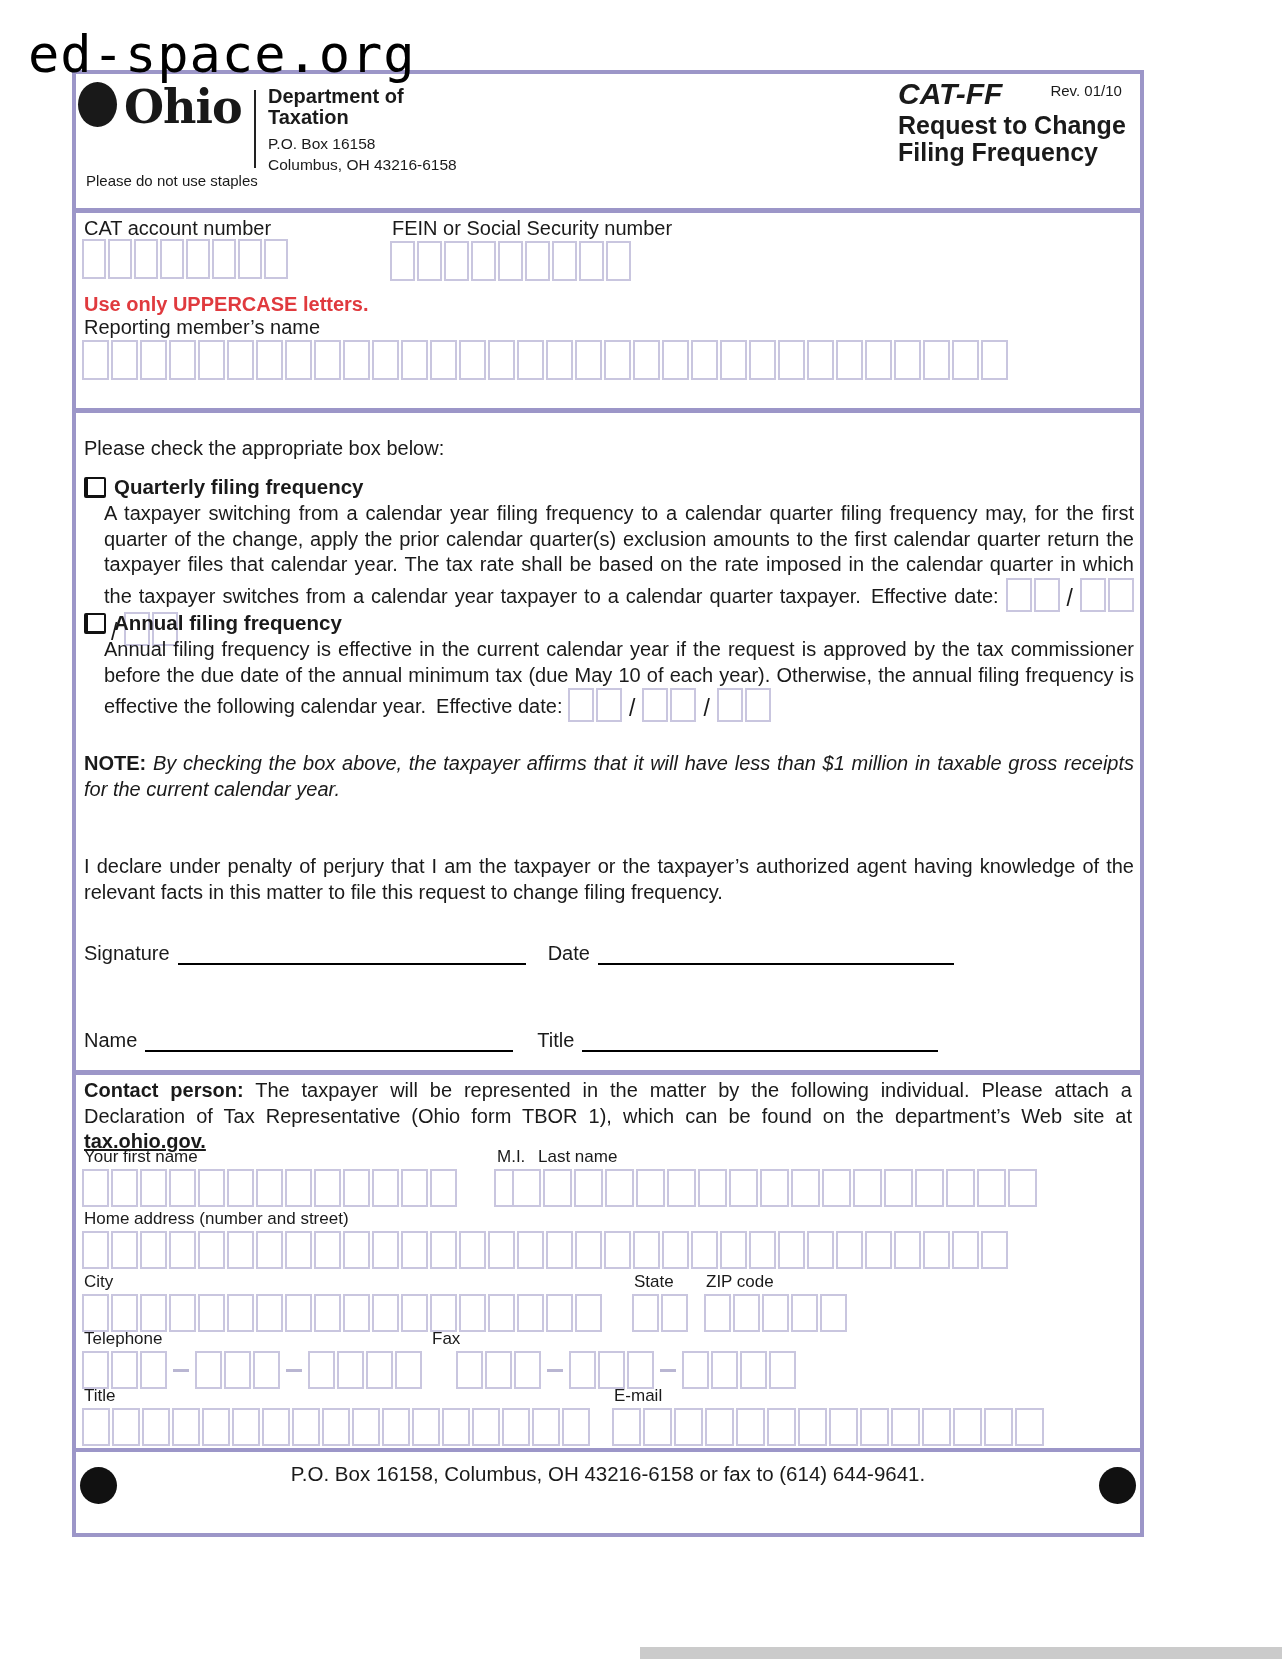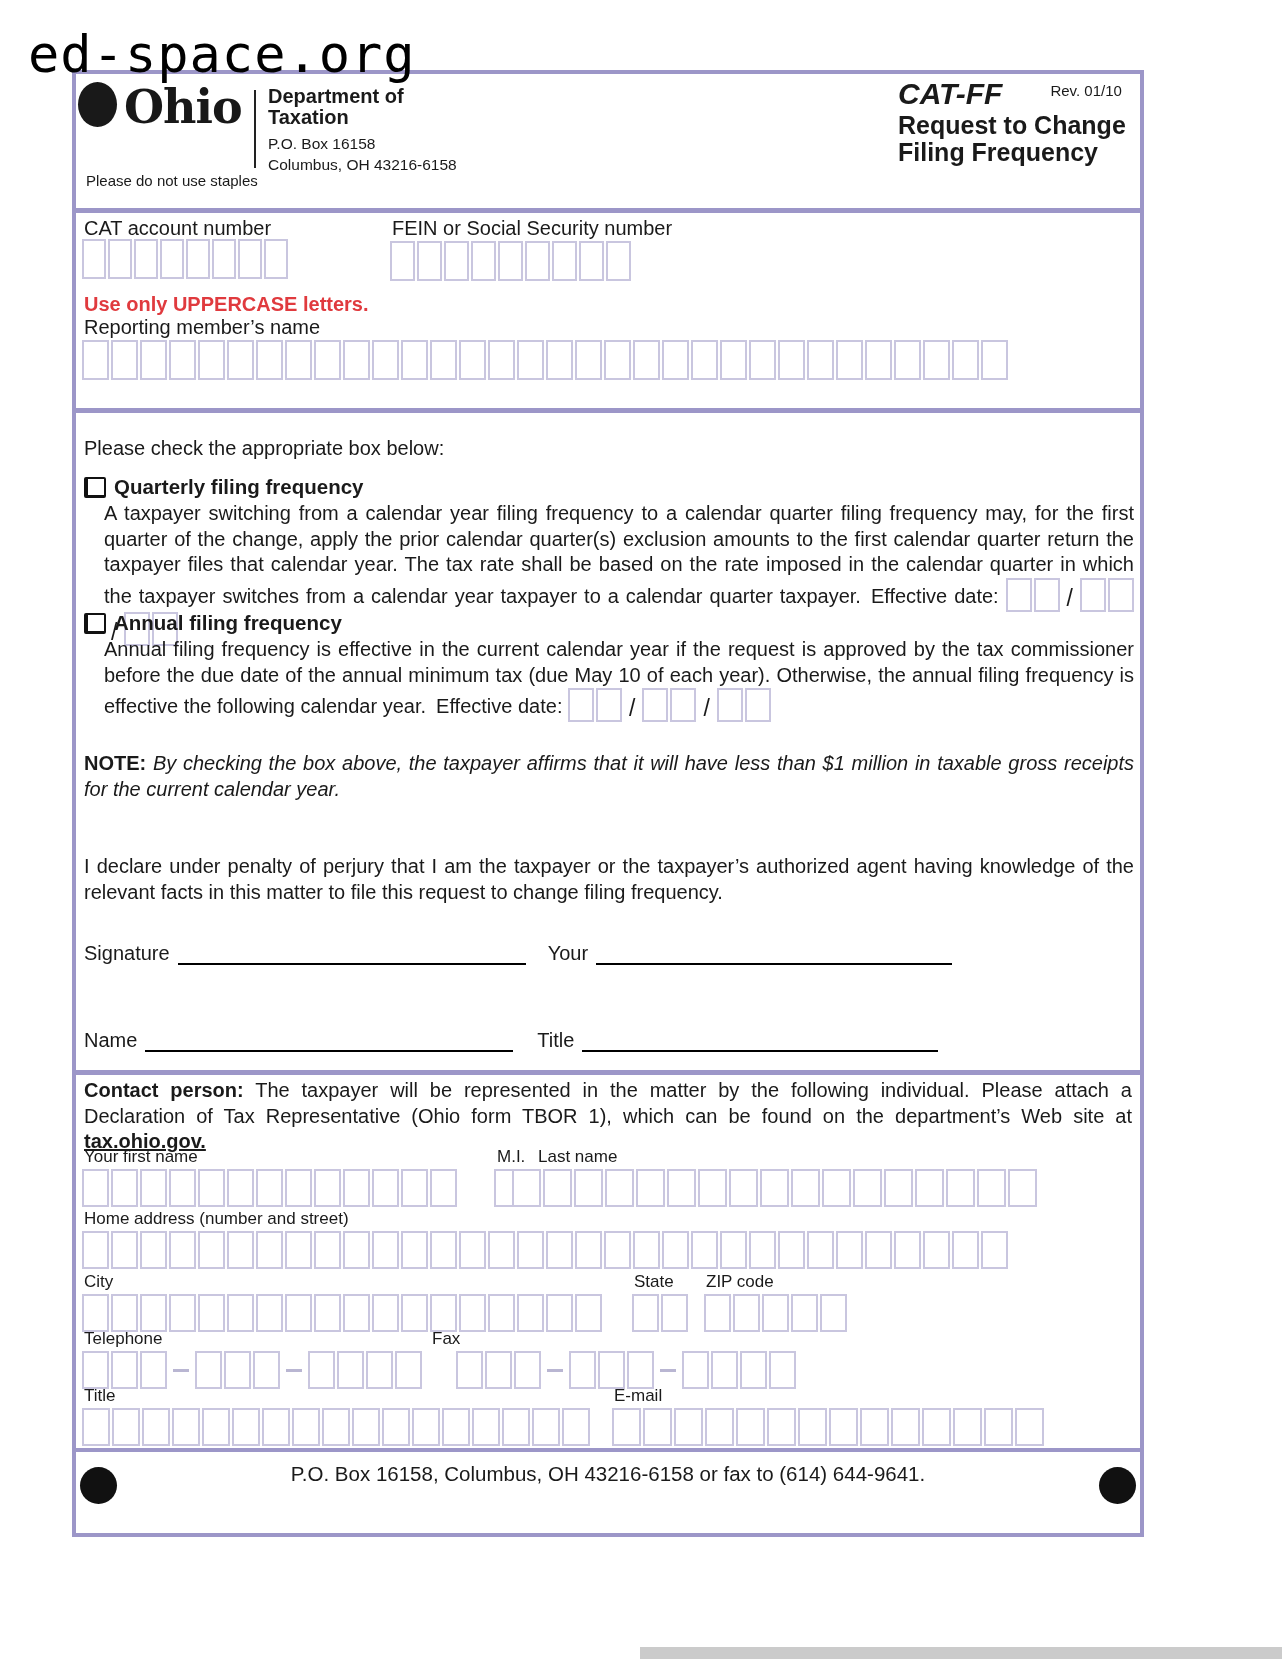--- a/index.html
+++ b/index.html
@@ -201,21 +201,21 @@
         <span class="note-body">By checking the box above, the taxpayer affirms that it will have less than $1 million in taxable gross receipts for the current calendar year.</span>
       </div>
     </div>
 
 
     <div class="sec" style="top:766px;height:230px;">
       <div class="abs para" style="left:8px;top:14px;width:1050px;">I declare under penalty of perjury that I am the taxpayer or the taxpayer’s authorized agent having knowledge of the relevant facts in this matter to file this request to change filing frequency.</div>
       <div class="line-row" style="left:8px;top:102px;">
         <span>Signature</span>
         <span class="wline" style="width:348px;"></span>
-        <span style="margin-left:22px;">Your</span>
+        <span style="margin-left:22px;">Date</span>
         <span class="wline" style="width:356px;"></span>
       </div>
       <div class="line-row" style="left:8px;top:189px;">
         <span>Name</span>
         <span class="wline" style="width:368px;"></span>
         <span style="margin-left:24px;">Title</span>
         <span class="wline" style="width:356px;"></span>
       </div>
     </div>
     <div class="divider" style="top:996px;height:5px;"></div>

